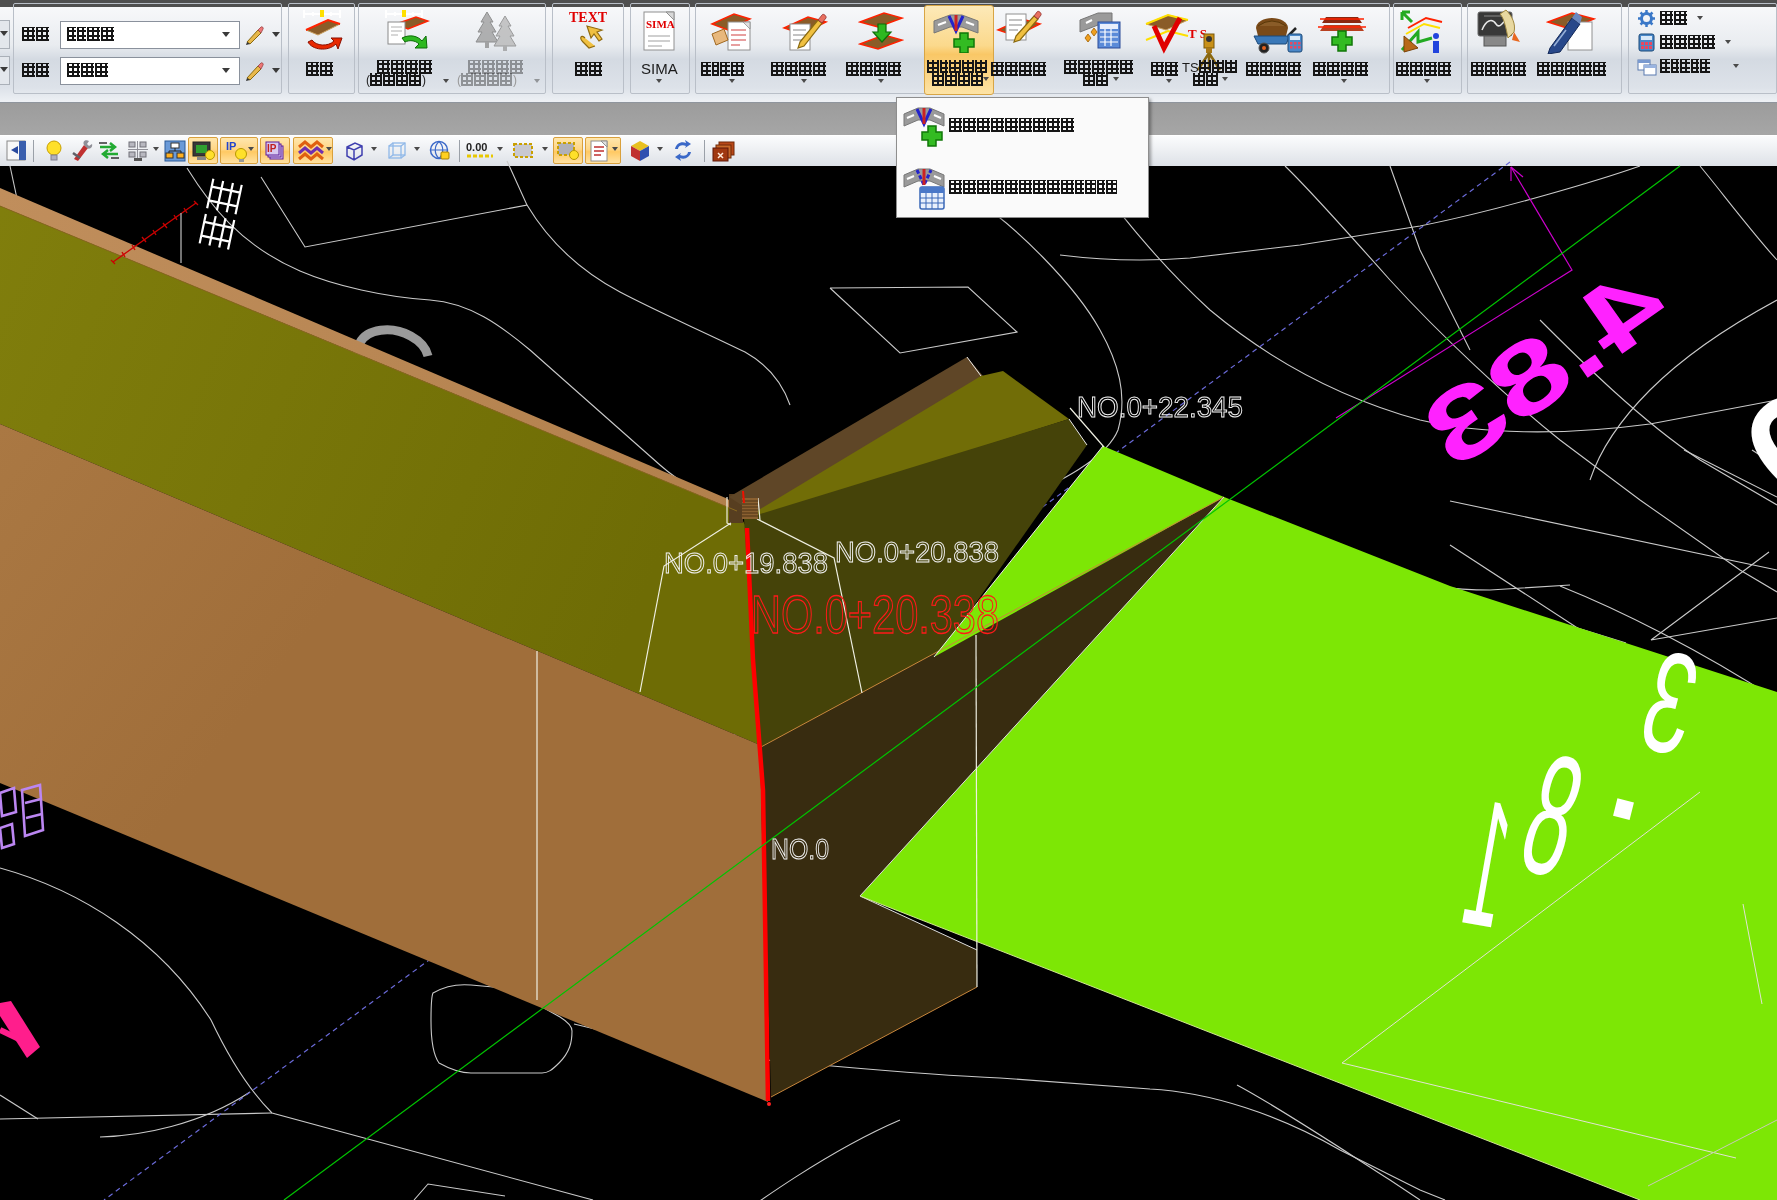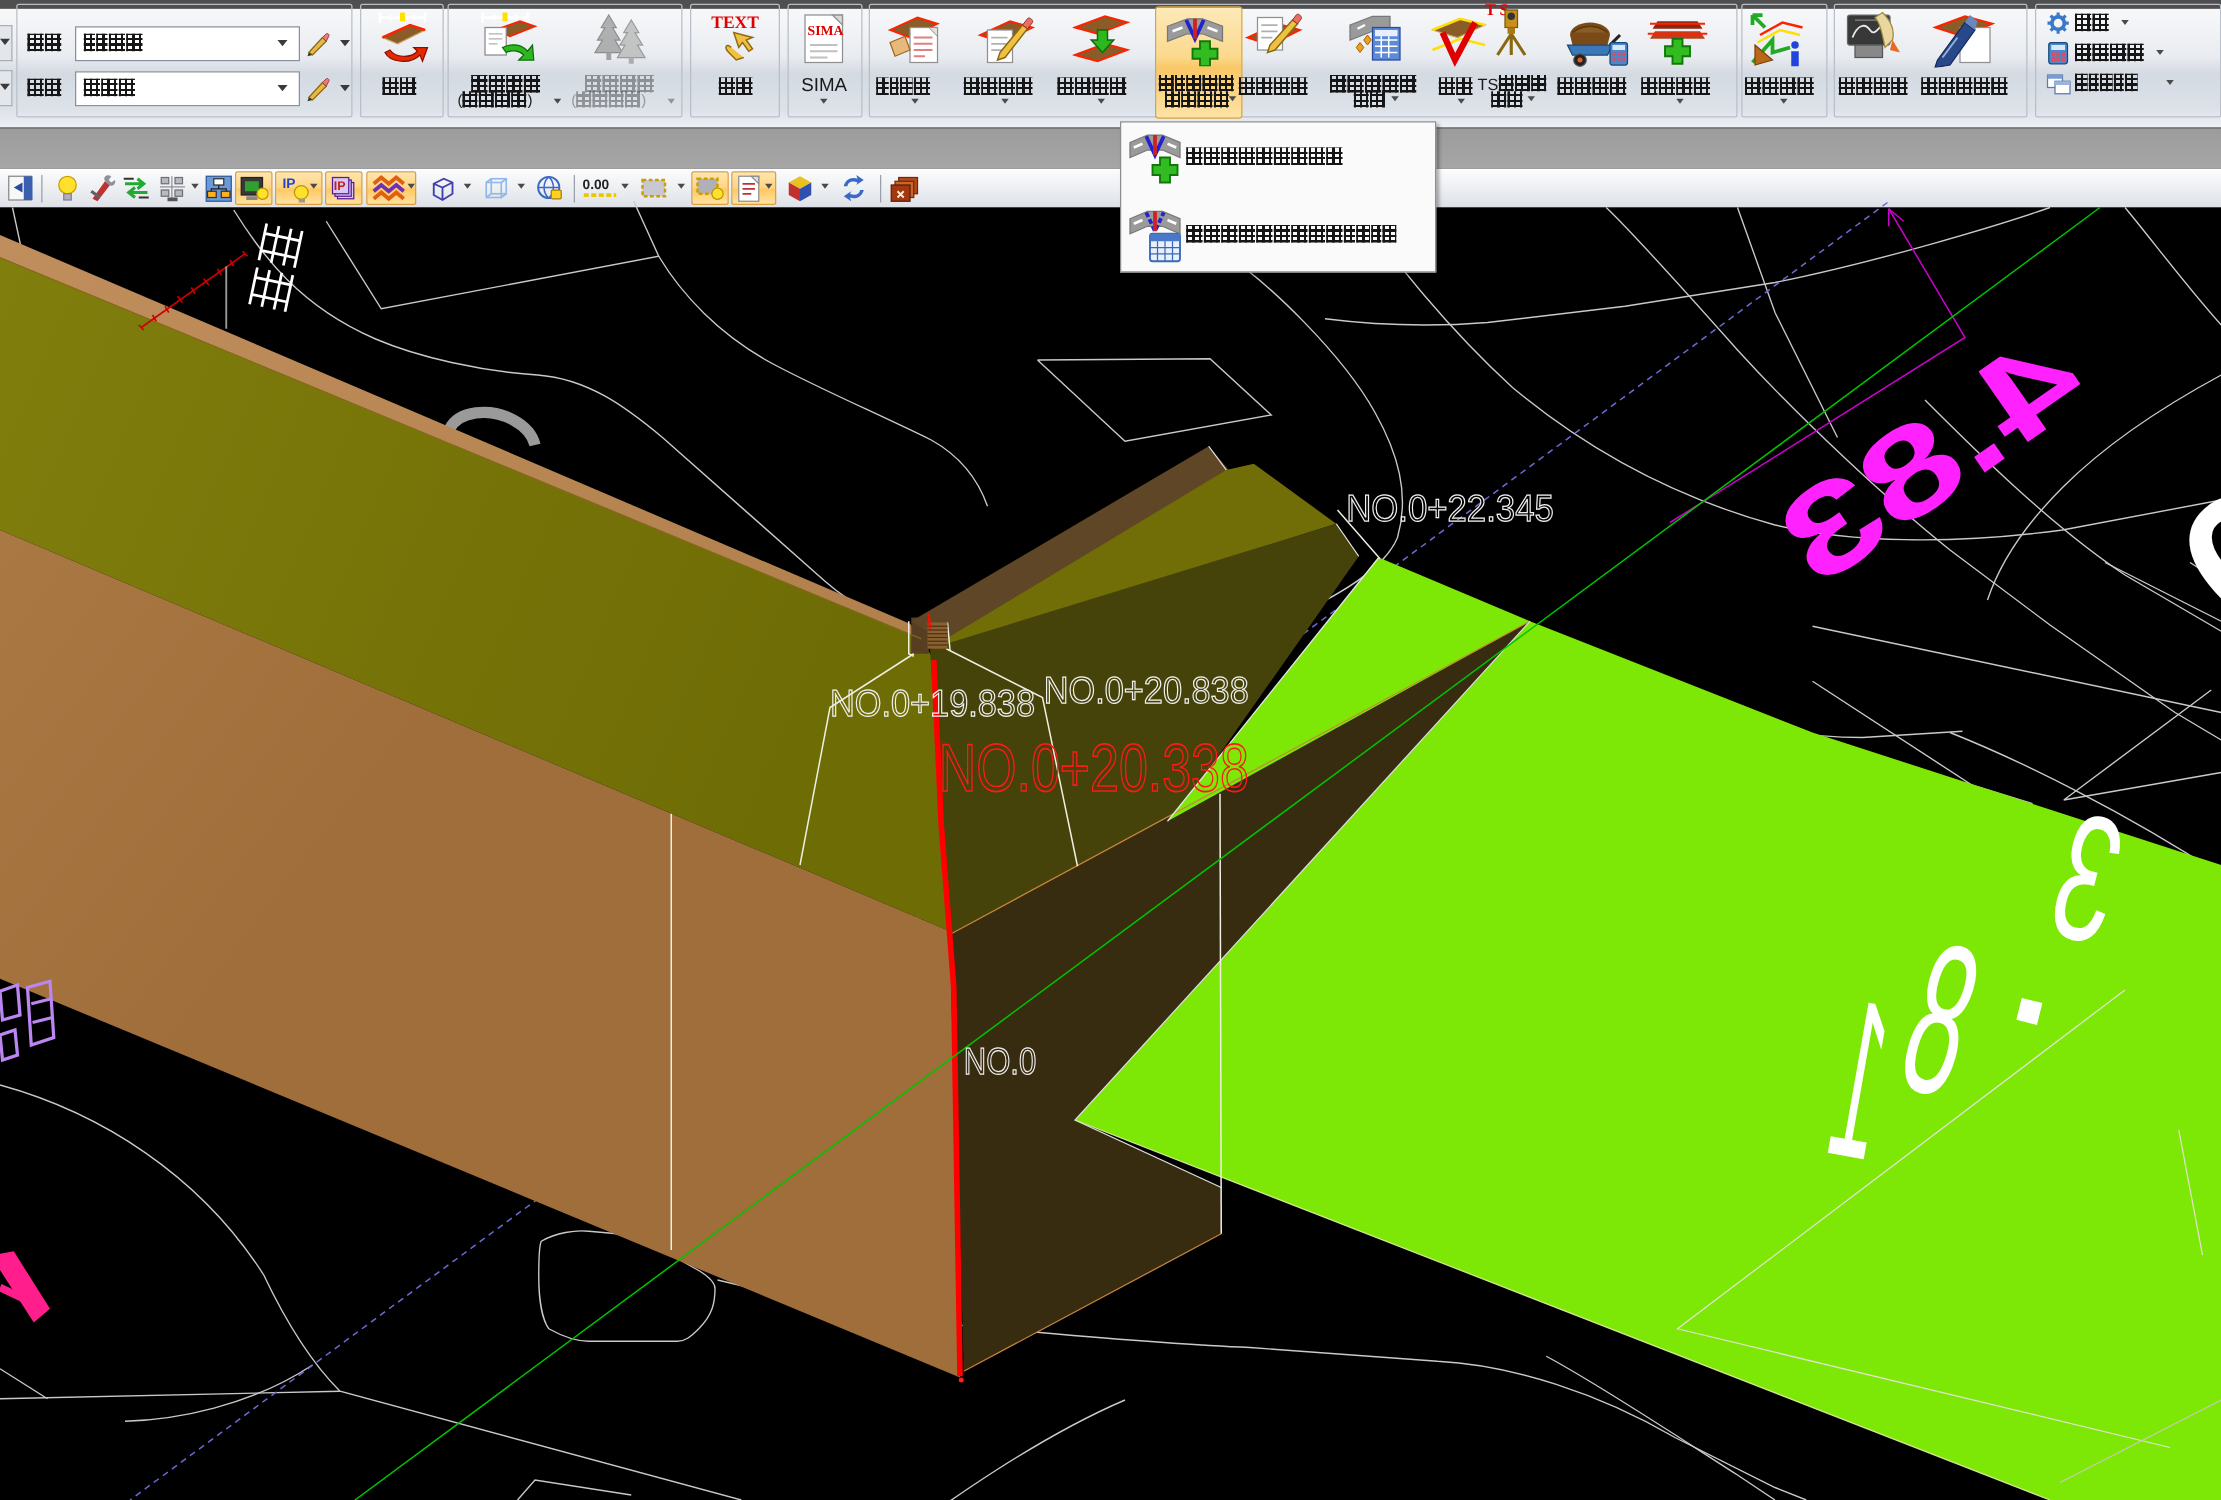--- a/index.html
+++ b/index.html
@@ -139,21 +139,21 @@
       <rect x="22" y="14" width="18" height="5" fill="#e8eefc"></rect>
 <path d="M22,22 L40,22 M22,27 L40,27 M22,32 L40,32 M27,19 L27,36 M33,19 L33,36" stroke="#fff" stroke-width="1.2"></path>
 <path d="M10,24 l3,4 l-3,4 l-3,-4 Z M16,18 l3,4 l-3,4 l-3,-4 Z" fill="#f0a020" stroke="#a06000" stroke-width="0.8"></path>
     </svg></div>
 <div class="ab" style="left:1144px;top:10px"><svg width="48" height="44">
 <path d="M2,14 L24,5 L44,10 L22,20 Z" fill="#8a5c28" stroke="#caa060" stroke-width="1"></path>
 <path d="M2,14 L24,5 L44,10" stroke="#ffe000" stroke-width="2" fill="none"></path>
 <path d="M2,30 L24,21 L44,26" stroke="#ffe000" stroke-width="2" fill="none"></path>
 <path d="M10,16 L20,38 L36,8" stroke="#e00000" stroke-width="5" fill="none"></path>
     </svg></div>
-<div class="ab" style="left:1186px;top:0"><svg width="48" height="46">
+<div class="ab" style="left:1186px;top:26px"><svg width="48" height="46">
 <text x="2" y="12" font-size="13" font-weight="bold" fill="#e00000" font-family="Liberation Serif,serif">T S</text>
 <rect x="18" y="8" width="10" height="14" fill="#c89018" stroke="#7a5808" stroke-width="1"></rect>
 <circle cx="23" cy="13" r="3" fill="#333"></circle>
 <rect x="20" y="22" width="6" height="5" fill="#a87818"></rect>
 <path d="M23,27 L12,44 M23,27 L34,44 M23,27 L23,44" stroke="#8a6810" stroke-width="2.5"></path>
     </svg></div>
 <div class="ab" style="left:1250px;top:10px"><svg width="56" height="44">
 <path d="M6,18 C6,12 14,8 22,8 C30,8 38,12 38,18 L36,26 L8,26 Z" fill="#7a4a18"></path>
 <path d="M8,16 Q22,6 36,16" fill="#8a5c28" stroke="#5a3808" stroke-width="1"></path>
 <path d="M4,26 L40,26 L36,34 L8,34 Z" fill="#3a78b8" stroke="#1a4878" stroke-width="1"></path>

